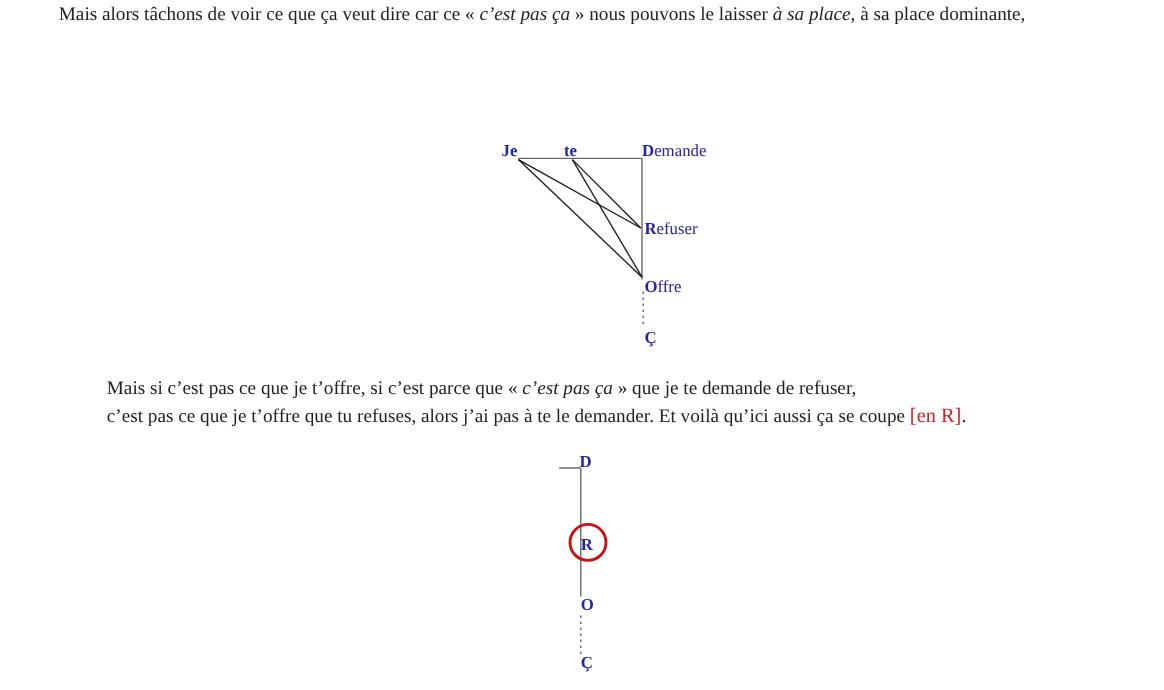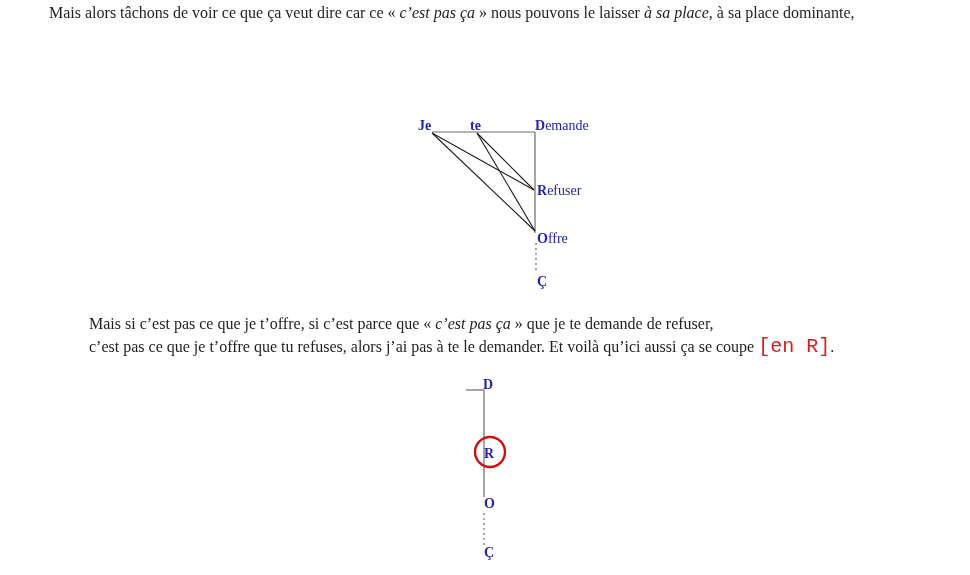--- a/index.html
+++ b/index.html
@@ -16,21 +16,21 @@
     position: absolute;
     font-size: 16px;
     line-height: 23px;
     white-space: nowrap;
   }
   .line { white-space: nowrap; }
   .seg-n { }
   .seg-i { font-style: italic; }
   .seg-bi { font-style: italic; color: var(--blue-accent, #3b3bcf); }
   .seg-bb { font-weight: bold; color: var(--blue-strong, #0000b8); }
-  .seg-r { color: var(--red-accent, #cc2222); font-size: 20px; font-family: Liberation Mono, monospace; }
+  .seg-r { color: var(--red-accent, #cc2222); font-size: 17px; }
   .diagram { position: absolute; }
   .frame-line { stroke: var(--line-gray, #6b6b6b); stroke-width: 1.2; fill: none; }
   .diag-line { stroke: var(--line-dark, #1c1c1c); stroke-width: 1.1; fill: none; }
   .dot-line { stroke: var(--line-gray, #6b6b6b); stroke-width: 1.2; fill: none; stroke-dasharray: 2 3; }
   .red-ring { stroke: var(--red-circle, #cc1111); stroke-width: 2.4; fill: none; }
   .lbl, .lbl-bold {
     font-family: "Liberation Serif", serif;
     font-size: 14px;
     fill: var(--label-blue, #2424aa);
   }

